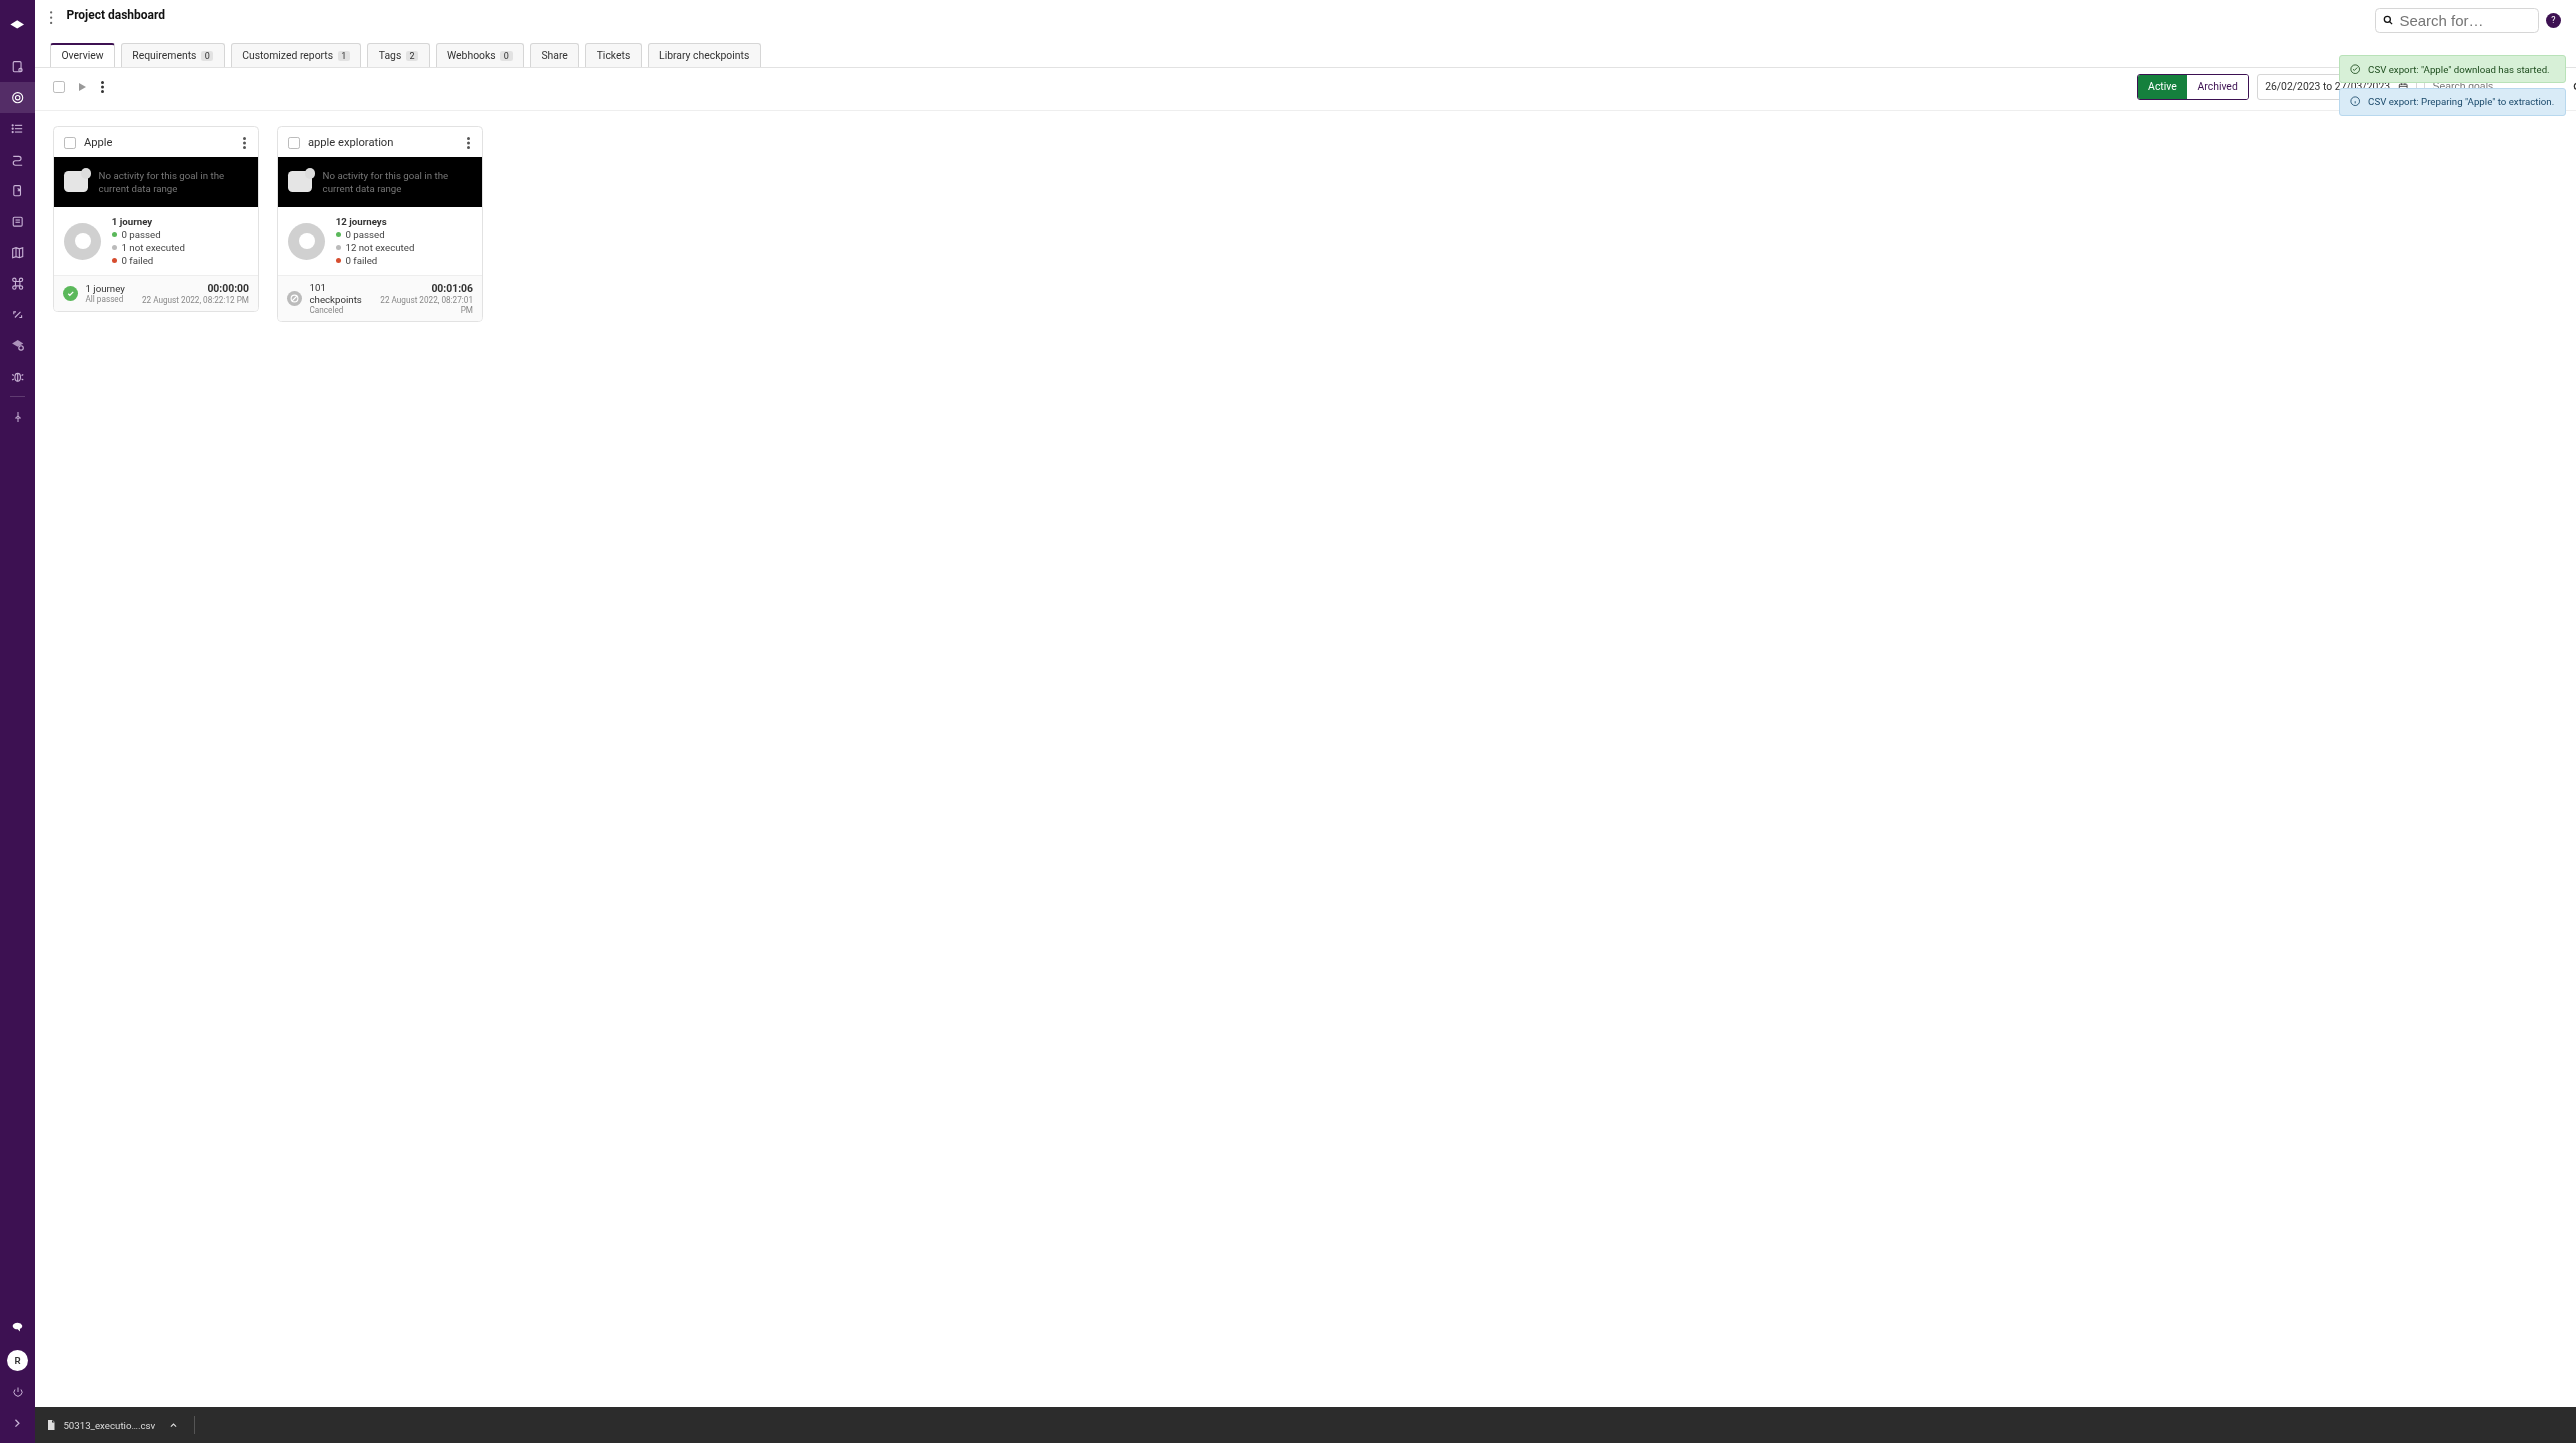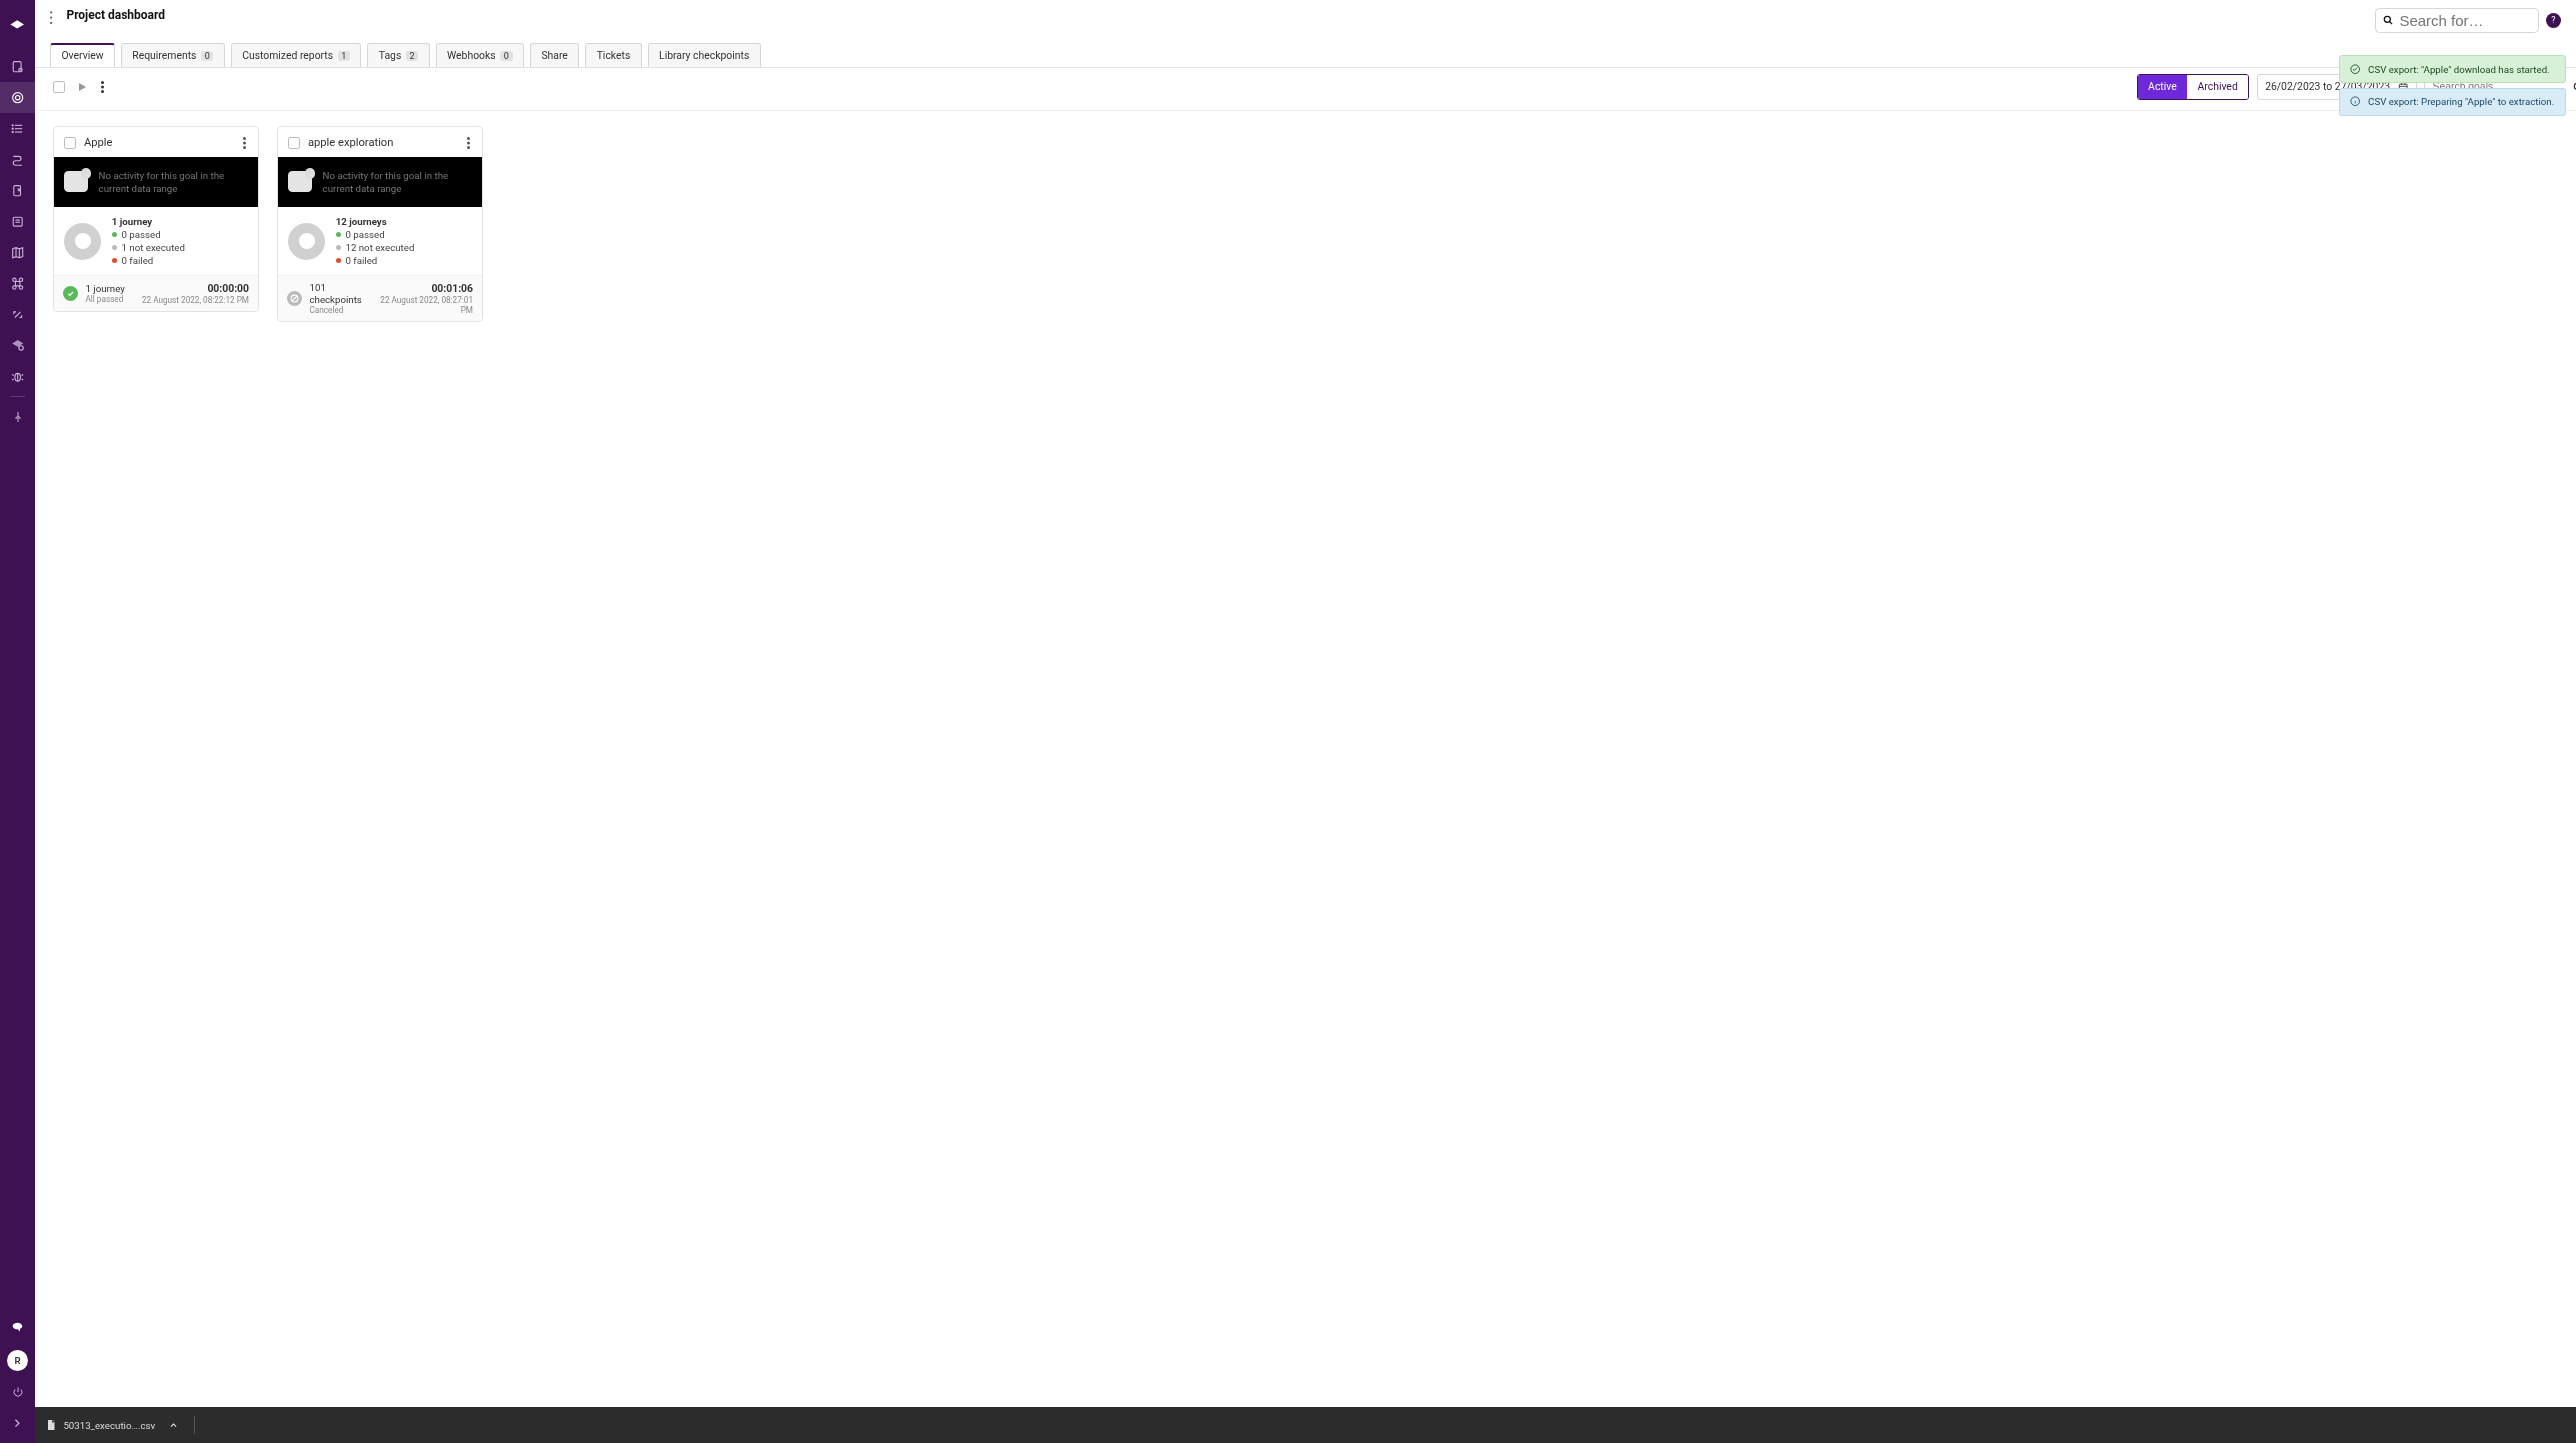--- a/index.html
+++ b/index.html
@@ -71,21 +71,21 @@
 .section-header { display:flex; align-items:center; gap:6px; padding:13.4px 18px 7.5px; }
 .section-header h2 { font-size:12.7px; font-weight:700; }
 
 
 .toolbar { display:flex; align-items:center; gap:7.5px; padding:3px 18px 10.4px; border-bottom:0.7px solid #eee; margin-top:3px;}
 .chk { width:12px; height:12px; border:0.7px solid #bbb; border-radius:2.2px; cursor:pointer; }
 .icon-btn { color:#666; cursor:pointer; padding:3px; }
 .toolbar-spacer { flex:1; }
 .seg { display:flex; border:0.7px solid #3d1152; border-radius:3px; overflow:hidden; }
 .seg-btn { padding:5.2px 10.4px; font-size:10.4px; cursor:pointer; background:#fff; color:#3d1152; }
-.seg-btn.active { background:#6d28d9; color:#fff; }
+.seg-btn.active { background:#15803d; color:#fff; }
 .date-box { border:0.7px solid #d6d6d6; border-radius:3px; padding:5.2px 7.5px; display:flex; align-items:center; gap:7.5px; cursor:pointer; font-size:10.4px;}
 .goal-search { border:0.7px solid #d6d6d6; border-radius:3px; padding:3.7px 7.5px; display:flex; align-items:center; gap:6px; width:134px; }
 .goal-search input { border:none; outline:none; flex:1; font-size:10.4px; }
 
 
 .cards { display:flex; gap:18px; padding:15px 18px; align-items:flex-start; }
 .card {
   width:206px; border:0.7px solid #e2e2e2; border-radius:4.5px; background:#fff;
   display:flex; flex-direction:column; overflow:hidden;
 }

